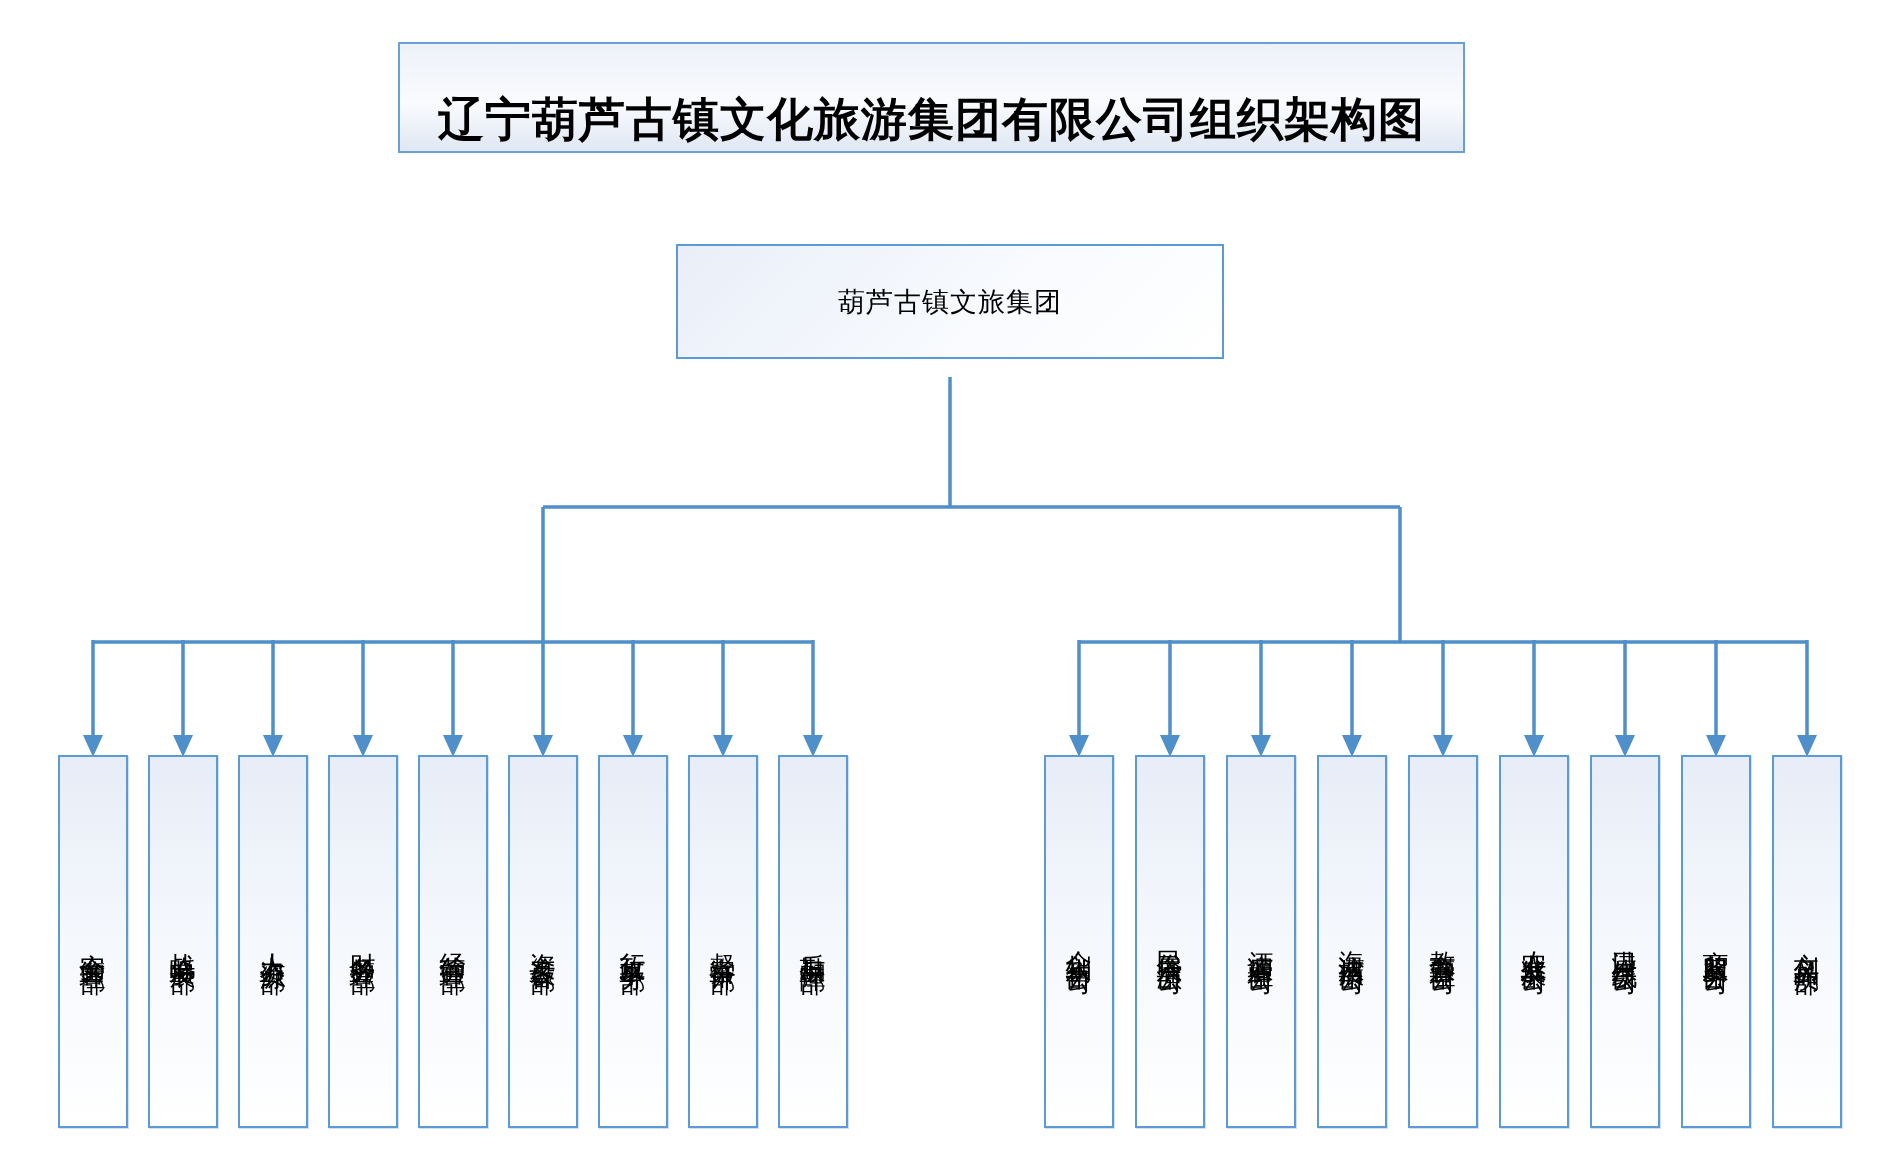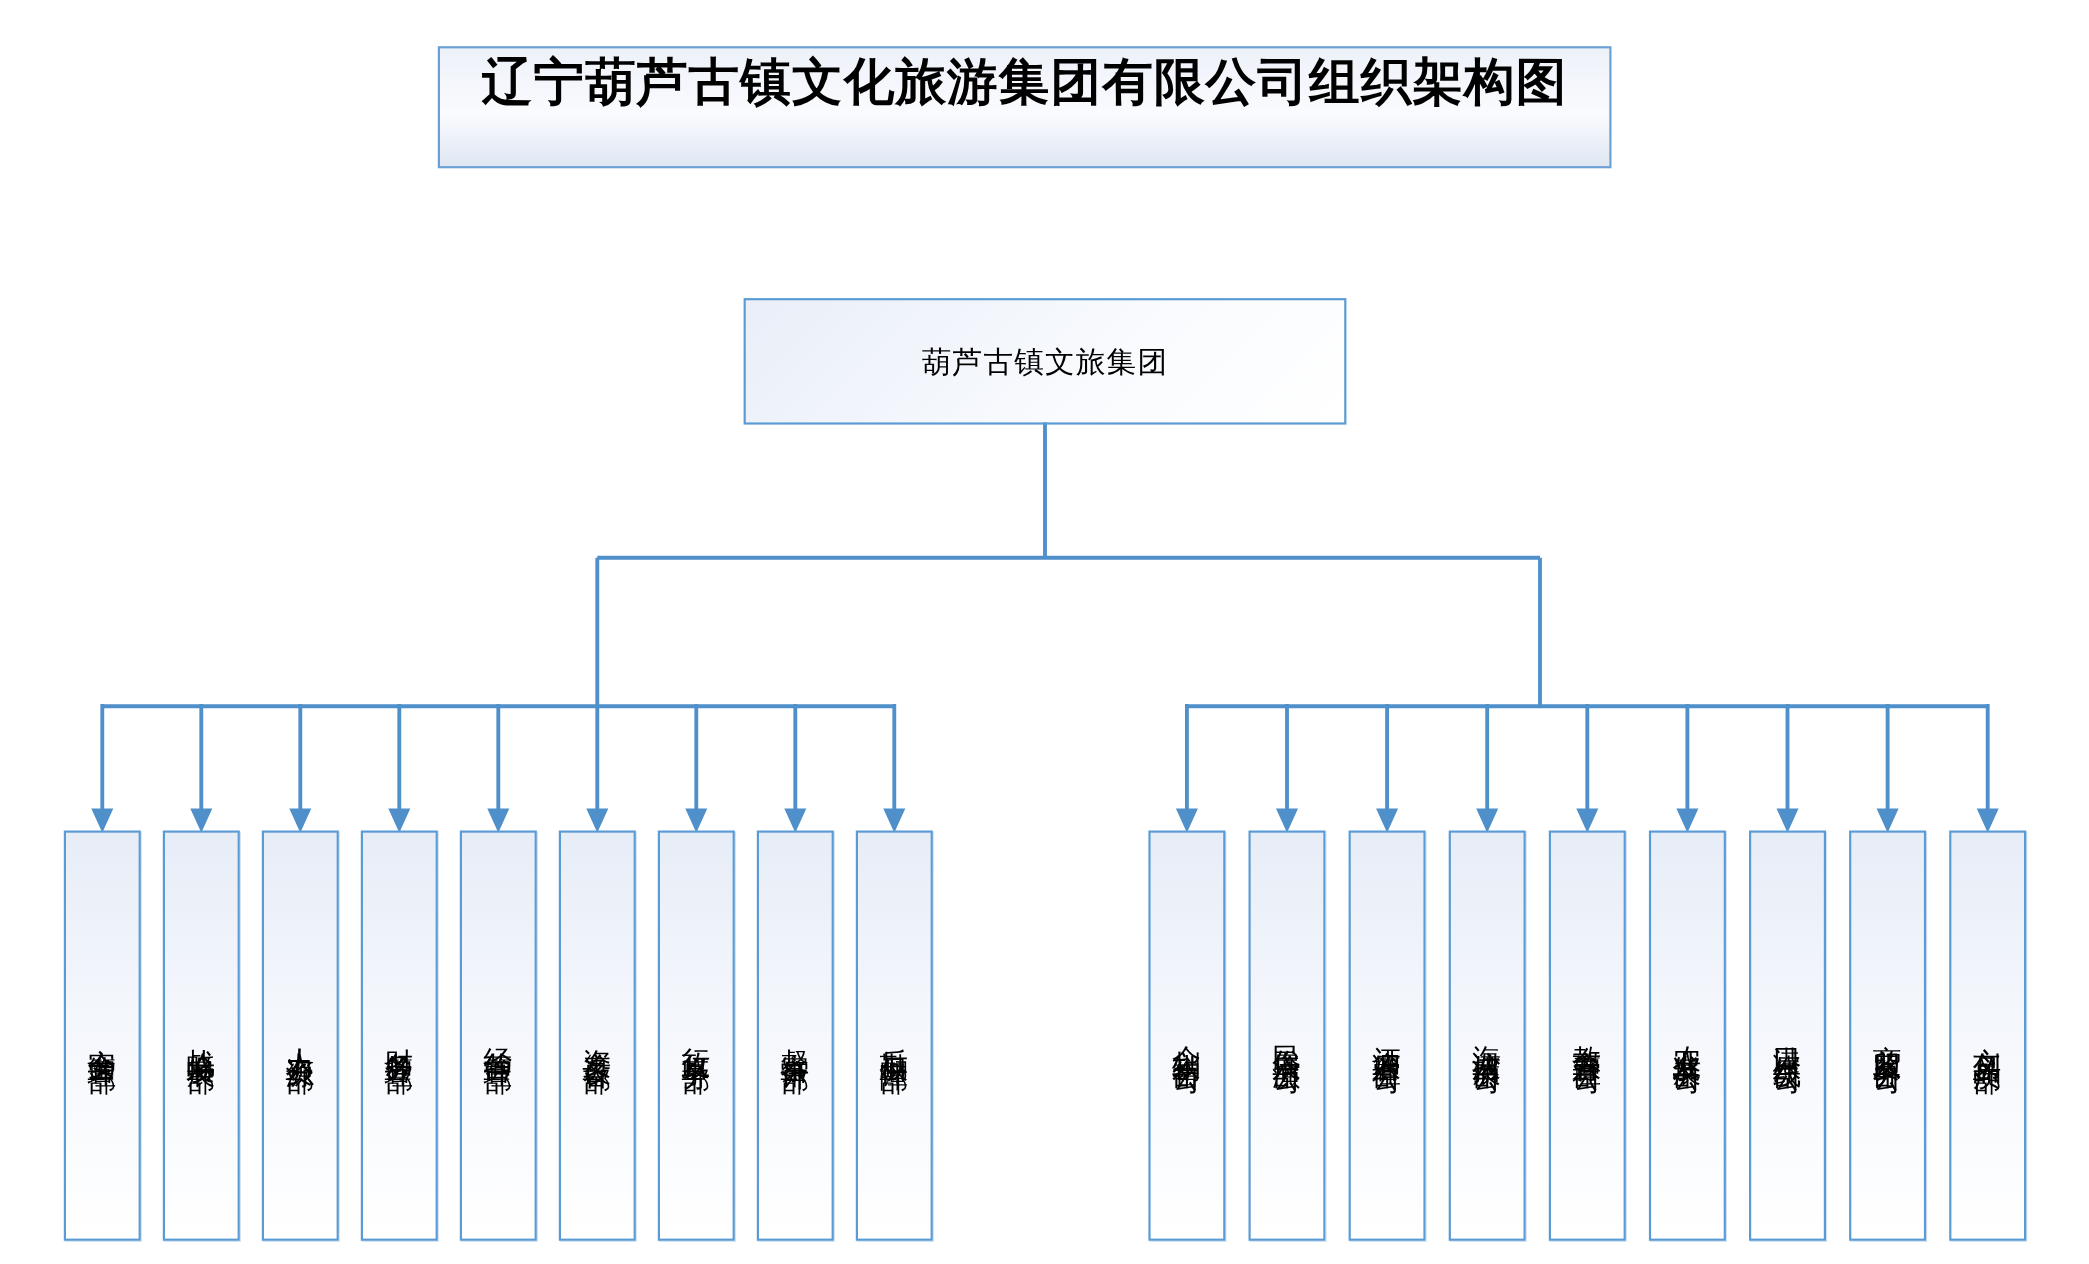--- a/index.html
+++ b/index.html
@@ -16,29 +16,29 @@
   .canvas{position:absolute;inset:0;width:1899px;height:1149px;}
 
   
   #connector-svg{position:absolute;left:0;top:0;width:1899px;height:1149px;}
 
   
   .title-box{
     position:absolute;left:398px;top:42px;width:1067px;height:111px;
     box-sizing:border-box;border:2px solid var(--title-border);
     background:linear-gradient(180deg,#edf1f9 0%,#fafbfe 55%,#dfe7f3 100%);
-    display:flex;align-items:flex-start;justify-content:center;
+    display:flex;align-items:flex-end;justify-content:center;
   }
   .title-box span{
     font-size:46px;font-weight:bold;letter-spacing:1px;white-space:nowrap;
   }
 
   
   .root-box{
-    position:absolute;left:676px;top:271px;width:548px;height:115px;
+    position:absolute;left:676px;top:244px;width:548px;height:115px;
     box-sizing:border-box;border:2px solid var(--node-border);
     background:linear-gradient(135deg,#e9eef8 0%,#f9fbfe 60%,#ffffff 100%);
     display:flex;align-items:center;justify-content:center;
   }
   .root-box span{font-size:27px;letter-spacing:1px;white-space:nowrap;}
 
   
   .org-box{
     position:absolute;top:755px;width:70px;height:373px;
     box-sizing:border-box;border:2px solid var(--node-border);

